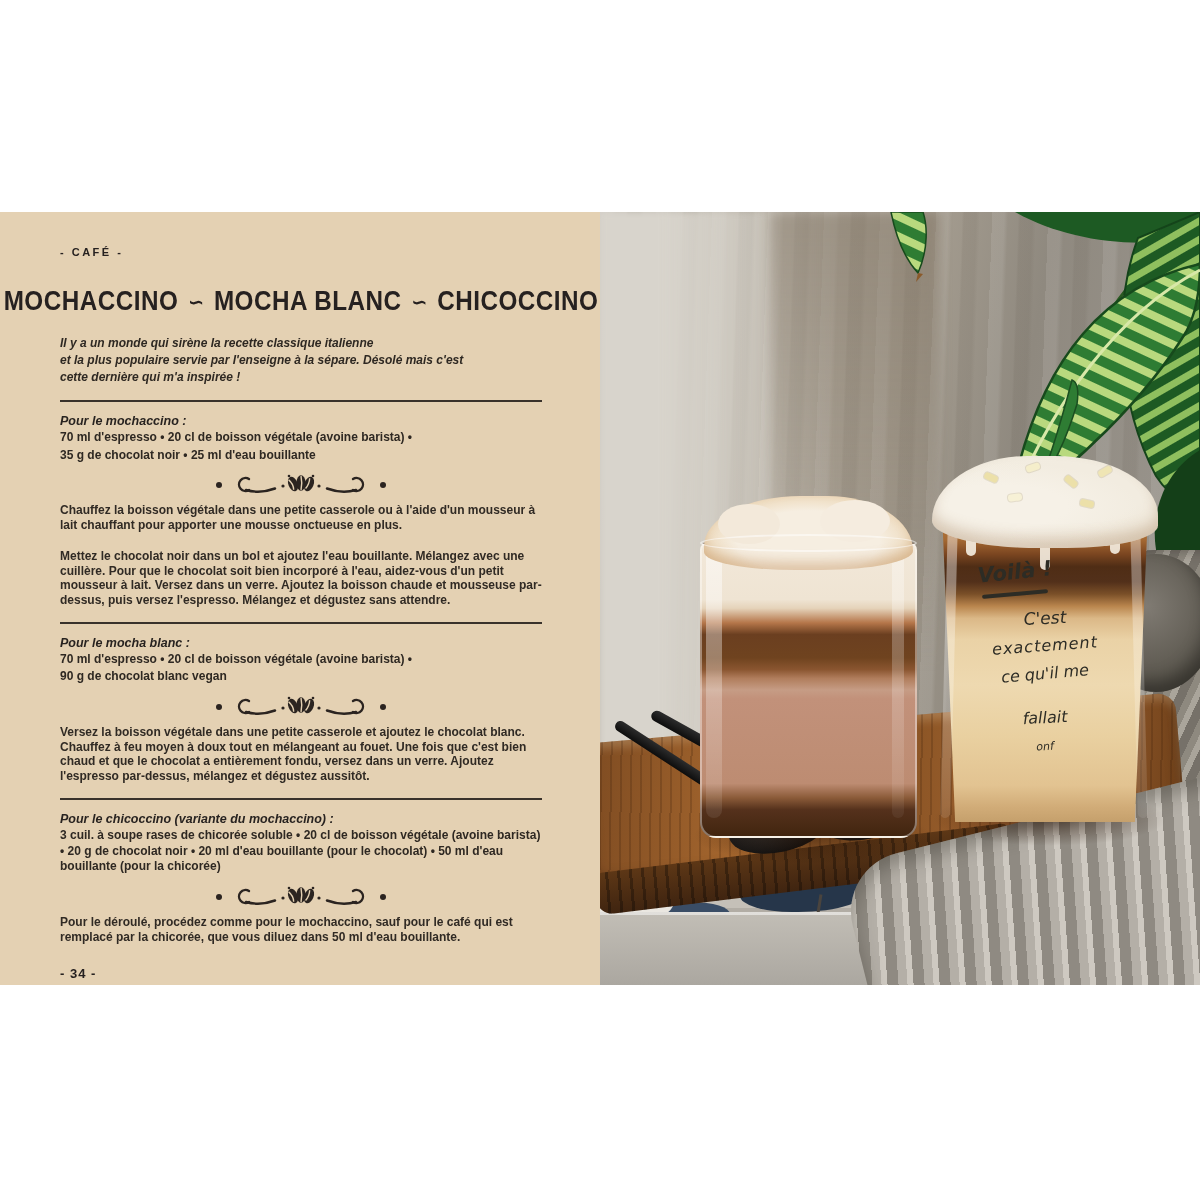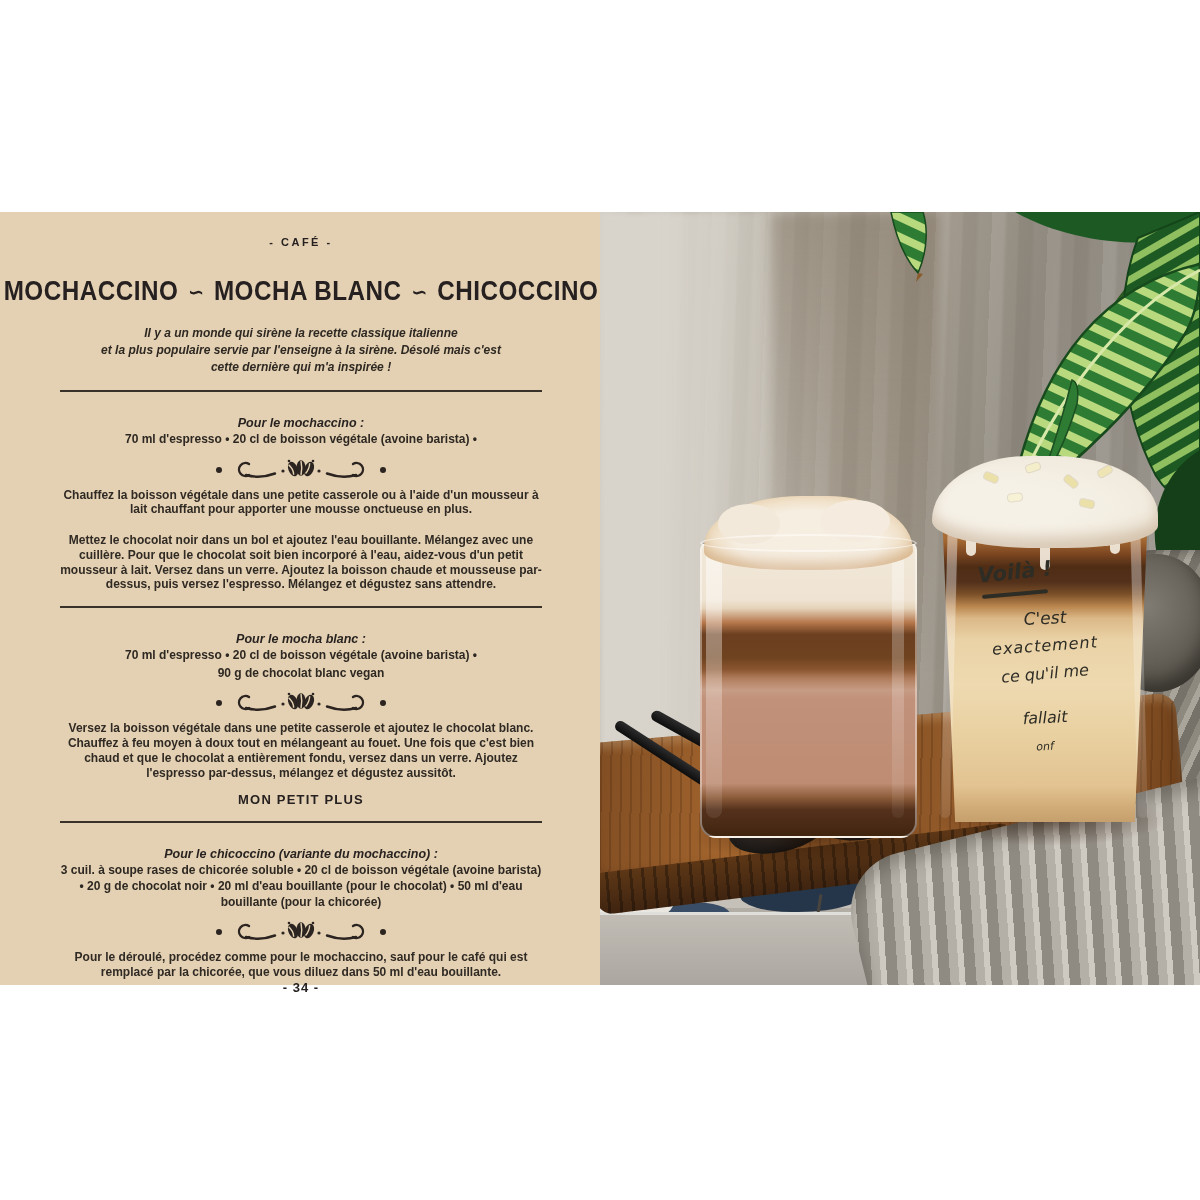--- a/index.html
+++ b/index.html
@@ -3,34 +3,34 @@
 <meta charset="utf-8">
 <style>
   * { margin:0; padding:0; box-sizing:border-box; }
   html,body { width:1200px; height:1200px; background:#ffffff; font-family:"Liberation Sans", sans-serif; }
   .canvas { position:relative; width:1200px; height:1200px; background:#ffffff; overflow:hidden; }
 
   
   .spread { position:absolute; left:0; top:212px; width:1200px; height:773px; display:flex; }
 
   
-  .page { width:600px; height:773px; background:#e4d1b3; color:#2b2420; text-align:center; padding:20px 58px 0 60px; }
+  .page { width:600px; height:773px; background:#e4d1b3; color:#2b2420; text-align:left; padding:30px 58px 0 60px; }
   .kicker { font-size:11px; font-weight:bold; letter-spacing:2.5px; color:#262120; margin-top:4px; }
   .title-row { margin-top:28px; display:flex; align-items:center; justify-content:center; gap:10px; transform:scaleX(.97); }
   .title-word { font-size:25px; font-weight:bold; letter-spacing:.5px; color:#262120; white-space:nowrap; transform:scaleY(1.08); }
   .title-sep { font-family:"DejaVu Sans", sans-serif; font-size:20px; font-weight:bold; color:#262120; line-height:1; padding-top:2px; }
   .intro { margin-top:20px; font-size:12px; font-weight:bold; font-style:italic; line-height:1.42; color:#2e2822; }
   .rule { border:none; border-top:2px solid #39322b; width:100%; margin:14px auto 0; }
-  .sec-heading { margin-top:24px; font-size:12.5px; font-weight:bold; font-style:italic; color:#282320; }
+  .sec-heading { margin-top:12px; font-size:12.5px; font-weight:bold; font-style:italic; color:#282320; }
   .ing { font-size:12px; font-weight:bold; line-height:1.3; color:#2e2822; margin-top:2px; }
   .orn { margin:8px auto 2px; display:block; }
   .steps { font-size:12px; font-weight:bold; line-height:1.23; color:#302a24; margin-top:8px; }
   .steps + .steps { margin-top:16px; }
   .tip-title { margin-top:12px; font-size:13px; font-weight:bold; letter-spacing:1.2px; color:#262120; }
-  .page-num { font-size:13px; font-weight:bold; letter-spacing:1px; color:#262120; }
+  .page-num { margin-top:22px; font-size:13px; font-weight:bold; letter-spacing:1px; color:#262120; }
 
   
   .photo { position:relative; width:600px; height:773px; overflow:hidden; background:#a29a8d; }
   .photo * { position:absolute; }
   .ph-bg { inset:0; background:linear-gradient(100deg,#cdc9c1 0%,#bdb7ac 22%,#a59d90 45%,#8f897f 62%,#97928a 82%,#8b867e 100%); }
   .ph-streaks { inset:0; background:repeating-linear-gradient(92deg, rgba(255,255,255,.12) 0 12px, rgba(255,255,255,0) 16px 26px, rgba(72,62,50,.10) 28px 40px, rgba(72,62,50,0) 44px 56px); opacity:.8; }
   .ph-curtain { left:0; top:0; width:235px; height:640px; background:linear-gradient(to right, #d8d4cc 25%, rgba(216,212,204,0)); filter:blur(3px); }
   .ph-midshade { left:170px; top:0; width:170px; height:540px; background:linear-gradient(to bottom, rgba(120,106,88,.45), rgba(120,106,88,0) 85%); filter:blur(6px); }
 
   .leaves { left:0; top:0; width:600px; height:520px; }
@@ -139,28 +139,29 @@
       <div class="title-row">
         <span class="title-word">MOCHACCINO</span>
         <span class="title-sep">∽</span>
         <span class="title-word">MOCHA BLANC</span>
         <span class="title-sep">∽</span>
         <span class="title-word">CHICOCCINO</span>
       </div>
 
       <div class="intro">
         <div>Il y a un monde qui sirène la recette classique italienne</div>
-        <div>et la plus populaire servie par l'enseigne à la sirène. Désolé mais c'est</div>
+        <div>et la plus populaire servie par l'enseigne à la sépare. Désolé mais c'est</div>
         <div>cette dernière qui m'a inspirée !</div>
       </div>
 
       <hr class="rule">
 
       <div class="sec-heading">Pour le mochaccino :</div>
       <div class="ing">70 ml d'espresso • 20 cl de boisson végétale (avoine barista) •</div>
+      <div class="ing">35 g de chocolat noir • 25 ml d'eau bouillante</div>
 
       <svg class="orn" width="176" height="24" viewBox="0 0 176 24">
         <g id="orn-left" fill="none" stroke="#2b2420" stroke-width="2.4" stroke-linecap="round">
           <path d="M36,8 A6.5,6.5 0 1 0 36,19"></path>
           <path d="M33,19 Q47,23 62,17.5"></path>
         </g>
         <use href="#orn-left" transform="translate(176,0) scale(-1,1)"></use>
         <circle cx="6" cy="14" r="3" fill="#2b2420"></circle>
         <circle cx="170" cy="14" r="3" fill="#2b2420"></circle>
         <circle cx="70" cy="15" r="1.6" fill="#2b2420"></circle>
@@ -203,21 +204,20 @@
           <ellipse cx="96" cy="13" rx="4.6" ry="7.6" transform="rotate(22 96 13)"></ellipse>
         </g>
         <g stroke="#e4d1b3" stroke-width="1.4" fill="none">
           <path d="M77.5,7.5 Q80.5,13 78.5,18.5" transform="rotate(-22 80 13)"></path>
           <path d="M88,5 Q89.5,12 88,19"></path>
           <path d="M94.5,7.5 Q96.5,13 94.5,18.5" transform="rotate(22 96 13)"></path>
         </g>
       </svg>
 
       <div class="steps">Versez la boisson végétale dans une petite casserole et ajoutez le chocolat blanc. Chauffez à feu moyen à doux tout en mélangeant au fouet. Une fois que c'est bien chaud et que le chocolat a entièrement fondu, versez dans un verre. Ajoutez l'espresso par-dessus, mélangez et dégustez aussitôt.</div>
-      <div class="tip-title">MON PETIT PLUS</div>
 
       <hr class="rule">
 
       <div class="sec-heading">Pour le chicoccino (variante du mochaccino) :</div>
       <div class="ing">3 cuil. à soupe rases de chicorée soluble • 20 cl de boisson végétale (avoine barista) • 20 g de chocolat noir • 20 ml d'eau bouillante (pour le chocolat) • 50 ml d'eau bouillante (pour la chicorée)</div>
 
       <svg class="orn" width="176" height="24" viewBox="0 0 176 24">
         <use href="#orn-left"></use>
         <use href="#orn-left" transform="translate(176,0) scale(-1,1)"></use>
         <circle cx="6" cy="14" r="3" fill="#2b2420"></circle>

